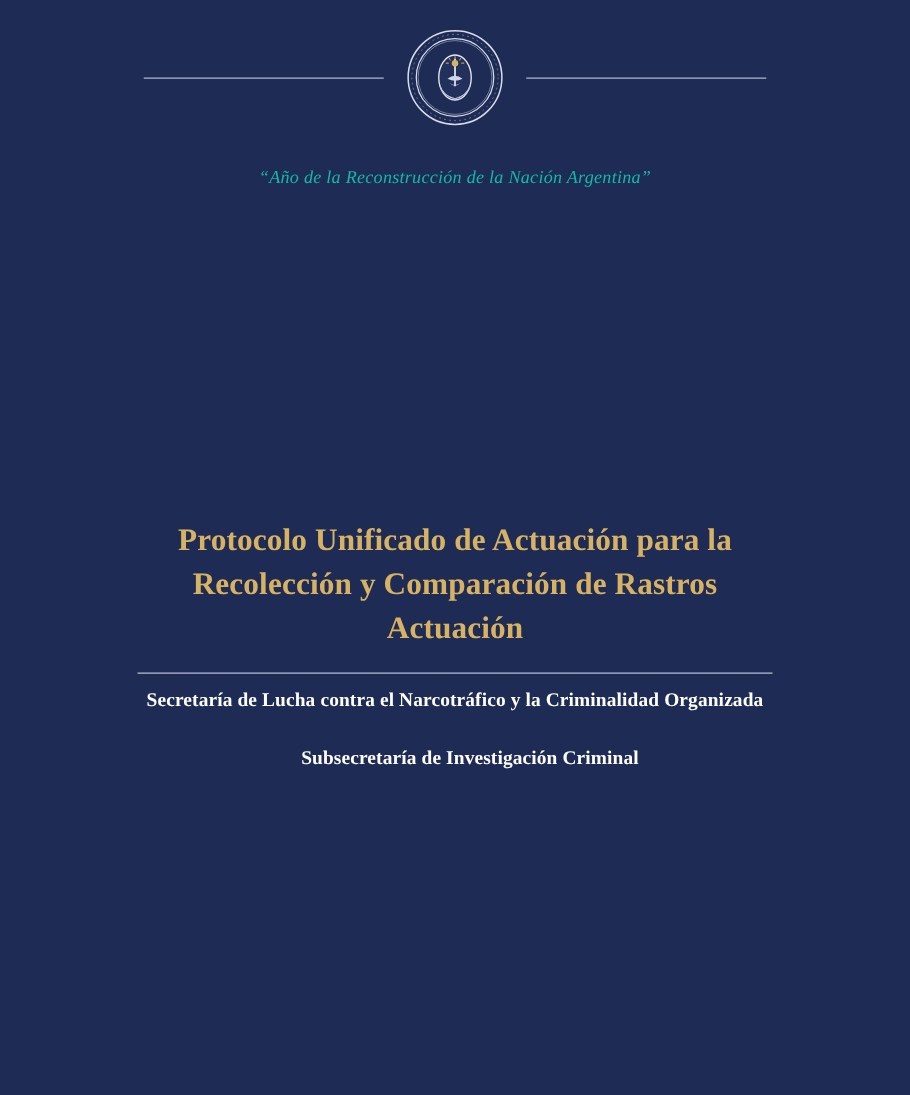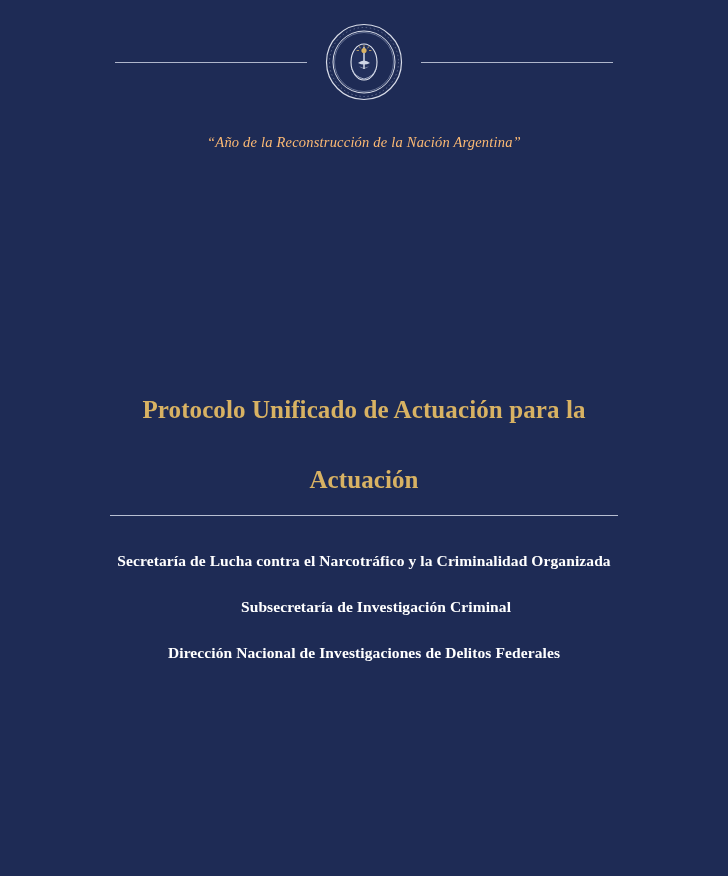--- a/index.html
+++ b/index.html
@@ -47,30 +47,30 @@
     flex: 0 0 auto;
   }
   .crest svg { display: block; }
 
   .motto {
     position: absolute;
     top: 134px;
     left: 0;
     width: 728px;
     text-align: center;
-    color: #fdba74;
+    color: #14b8a6;
     font-size: 14.5px;
     font-style: italic;
     letter-spacing: 0.2px;
   }
 
   
   .title-block {
     position: absolute;
-    top: 392px;
+    top: 415px;
     left: 0;
     width: 728px;
     text-align: center;
   }
   .doc-title {
     color: #d8b263;
     font-size: 25px;
     font-weight: bold;
     line-height: 35px;
     margin: 0 auto;
@@ -142,25 +142,25 @@
 
     <div class="rule right"></div>
   </div>
 
   <div class="motto">“Año de la Reconstrucción de la Nación Argentina”</div>
 
   <div class="title-block">
     <div class="doc-title">
       <span>Protocolo Unificado de Actuación para la</span>
       <br>
+      <span>Recolección y Comparación de Rastros</span>
       <br>
       <span>Actuación</span>
     </div>
     <div class="divider"></div>
   </div>
 
   <div class="subtitles">
     <div class="sub one">Secretaría de Lucha contra el Narcotráfico y la Criminalidad Organizada</div>
     <div class="sub two">Subsecretaría de  Investigación Criminal</div>
-    <div class="sub three">Dirección Nacional de Investigaciones de Delitos Federales</div>
   </div>
 
 </div>
 
 </body></html>

